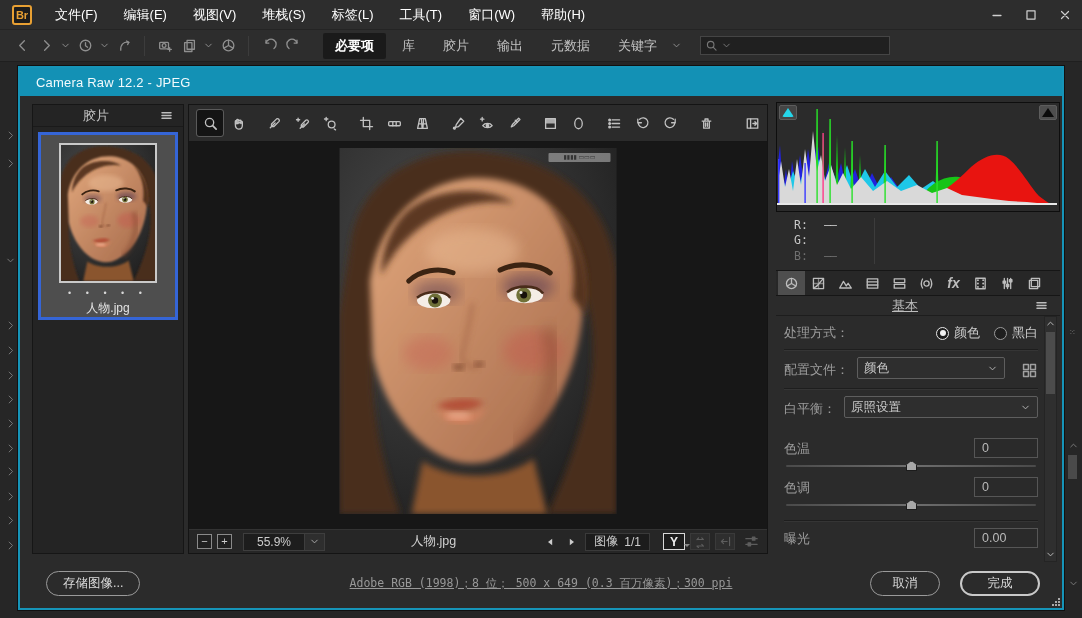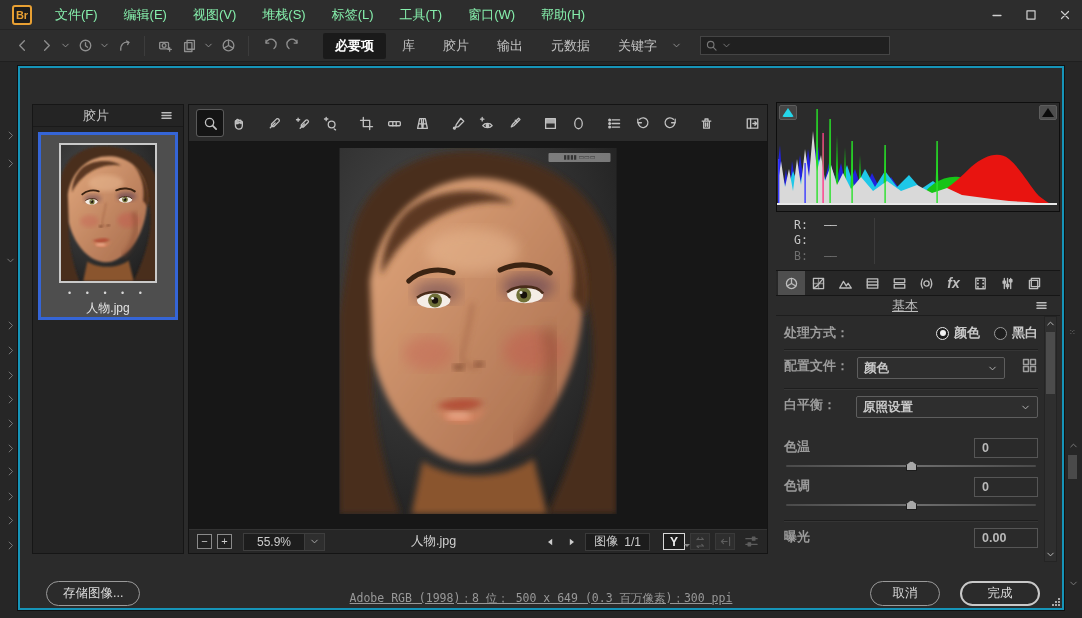--- a/index.html
+++ b/index.html
@@ -7,21 +7,21 @@
     font-family:"Liberation Sans","DejaVu Sans",sans-serif; color:#cfcfcf; font-size:12px;
     -webkit-font-smoothing:antialiased; }
   svg { display:block; }
 
   
   #menubar { position:absolute; left:0; top:0; width:1082px; height:30px; background:#2d2d2d;
     display:flex; align-items:center; border-bottom:1px solid #242424;}
   #br-logo { width:20px; height:20px; margin:0 10px 0 12px; border:2px solid #e8a033; border-radius:3px;
     color:#e8a033; font-weight:bold; font-size:11px; display:flex; align-items:center; justify-content:center;
     background:#1d1d1d;}
-  .menu-item { padding:4px 13px; color:#86efac; font-size:13px; }
+  .menu-item { padding:4px 13px; color:#ffffff; font-size:13px; }
   #win-controls { margin-left:auto; display:flex; align-items:center; height:30px; }
   .win-btn { width:34px; height:26px; display:flex; align-items:center; justify-content:center; color:#cfcfcf; }
   #toolbar { position:absolute; left:0; top:30px; width:1082px; height:32px; background:#2d2d2d;
     display:flex; align-items:center; border-bottom:1px solid #1f1f1f; }
   .tb-ico { width:24px; height:22px; display:flex; align-items:center; justify-content:center; color:#8f8f8f; }
   .tb-ico.sm { width:15px; }
   .tb-sep { width:1px; height:20px; background:#3c3c3c; margin:0 8px; }
   #ws-tabs { display:flex; align-items:center; margin-left:18px; gap:4px; }
   .ws-tab { padding:4px 12px; font-size:13px; color:#c3c3c3; border-radius:2px; }
   .ws-tab.active { background:#1a1a1a; color:#fff; font-weight:bold; }
@@ -107,21 +107,21 @@
   #rgb-sep { width:1px; background:#3c3c3c; margin-left:14px; height:46px;}
   #panel-tabs { height:26px; margin-top:4px; background:#272727; border-top:1px solid #161616;
     border-bottom:1px solid #161616; display:flex; align-items:stretch; padding-left:2px;}
   .ptab { width:27px; display:flex; align-items:center; justify-content:center; color:#bdbdbd; }
   .ptab.active { background:#4e4e4e; }
   .ptab .fx { font-style:italic; font-size:14px; font-weight:bold; color:#bdbdbd;}
   #sect-head { height:20px; display:flex; align-items:center; border-bottom:1px solid #1d1d1d;}
   #sect-title { flex:1; text-align:center; color:#bdbdbd; font-size:13px;text-decoration:underline;}
   #sect-menu { width:26px; color:#bdbdbd;}
   #panel-body { position:relative; height:244px; padding:4px 22px 0 8px; }
-  .prow { display:flex; align-items:flex-start;font-weight:bold; }
+  .prow { display:flex; align-items:flex-end; }
   .plabel { color:#9c9c9c; font-size:13px; }
   .radio { width:13px; height:13px; border-radius:50%; border:1px solid #9a9a9a; margin-right:5px;
     display:inline-flex; align-items:center; justify-content:center; background:#1e1e1e;}
   .radio.sel { border-color:#e8e8e8; }
   .radio.sel:after { content:""; width:6px; height:6px; border-radius:50%; background:#f2f2f2; }
   .rlabel { color:#c9c9c9; font-size:13px; }
   .select { height:22px; background:#2e2e2e; border:1px solid #5e5e5e; border-radius:2px; color:#c9c9c9;
     display:flex; align-items:center; padding:0 6px; font-size:12.5px; }
   .select .sel-chev { margin-left:auto; color:#b5b5b5; }
   .num-box { width:64px; height:20px; background:#2a2a2a; border:1px solid #565656; color:#b9b9b9;
@@ -134,21 +134,21 @@
     clip-path:polygon(50% 0,100% 42%,100% 100%,0 100%,0 42%); }
   .hline { border:0; border-top:1px solid #1e1e1e; box-shadow:0 1px 0 #353535; margin:7px 0; }
   .linky { color:#ababab; text-decoration:underline; font-size:12.5px; }
   #pscroll { position:absolute; right:3px; top:0; bottom:-2px; width:13px; background:#2f2f2f;
     border:1px solid #242424; display:flex; flex-direction:column; align-items:center;}
   #pscroll .chev { color:#b9b9b9; height:13px; display:flex; align-items:center;}
   #pscroll .thumbv { width:9px; height:62px; background:#4c4c4c; margin-top:2px;}
   #pscroll .chev.dn { margin-top:auto; }
 
   
-  #acr-footer { position:absolute; left:0; right:0; top:492px; height:46px; display:flex; align-items:flex-end; }
+  #acr-footer { position:absolute; left:0; right:0; top:492px; height:46px; display:flex; align-items:center; }
   .pill { height:25px; border:1px solid #9a9a9a; border-radius:13px; background:transparent; color:#dcdcdc;
     font-size:12.5px; padding:0 16px; display:flex; align-items:center; }
   #save-btn { margin-left:26px; }
   #acr-info { position:absolute; left:50%; transform:translateX(-50%); color:#989898; font-size:11.5px;
     text-decoration:underline; font-family:"DejaVu Sans Mono","Liberation Mono",monospace; white-space:nowrap;}
   #cancel-btn { margin-left:auto; width:70px; justify-content:center;}
   #done-btn { margin-left:20px; margin-right:22px; width:80px; justify-content:center; border-width:2px; border-color:#c9c9c9;}
   #resize-grip { position:absolute; right:2px; bottom:2px; width:10px; height:10px;
     background:
       linear-gradient(#aaa,#aaa) 8px 8px/2px 2px no-repeat,
@@ -328,20 +328,21 @@
 <div id="right-rail-grip">⁙</div>
 <div class="rail-chev" style="left:1068px;top:440px"><span><svg viewBox="0 0 16 16" width="11" height="11" fill="none" stroke="currentColor" stroke-width="1.4" stroke-linecap="round" stroke-linejoin="round">
         <path d="M4 10l4-4 4 4"></path>
       </svg></span></div>
 <div id="right-rail-thumb"></div>
 <div class="rail-chev" style="left:1068px;top:578px"><span><svg viewBox="0 0 16 16" width="11" height="11" fill="none" stroke="currentColor" stroke-width="1.4" stroke-linecap="round" stroke-linejoin="round">
         <path d="M4 6l4 4 4-4"></path>
       </svg></span></div>
 
 <div id="acr">
+  <div id="acr-title">Camera Raw 12.2 -  JPEG</div>
 
   <div id="filmstrip">
     <div id="filmstrip-head">
       <div id="filmstrip-title">胶片</div>
       <div id="filmstrip-menu"><span><svg viewBox="0 0 16 16" width="15" height="15" fill="none" stroke="currentColor" stroke-width="1.4" stroke-linecap="round" stroke-linejoin="round">
               <path d="M3.2 5h9.6M3.2 8h9.6M3.2 11h9.6" stroke-width="1.6"></path>
             </svg></span></div>
     </div>
     <div id="thumb-sel">
       <div id="thumb-img">
@@ -763,21 +764,21 @@
               <rect x="2.4" y="2.4" width="4.6" height="4.6"></rect>
               <rect x="9" y="2.4" width="4.6" height="4.6"></rect>
               <rect x="2.4" y="9" width="4.6" height="4.6"></rect>
               <rect x="9" y="9" width="4.6" height="4.6"></rect>
             </svg>
           </span>
       </div>
       <hr class="hline" style="margin-top:9px">
       <div class="prow" style="margin-top:2px">
         <span class="plabel">白平衡：</span>
-        <span class="select" style="flex:1;margin-left:20px">
+        <span class="select" style="flex:1;margin-left:8px">
           <span>原照设置</span>
           <span class="sel-chev">
               <svg viewBox="0 0 16 16" width="11" height="11" fill="none" stroke="currentColor" stroke-width="1.4" stroke-linecap="round" stroke-linejoin="round">
                 <path d="M4 6l4 4 4-4"></path>
               </svg>
             </span>
         </span>
       </div>
       <div class="prow" style="margin-top:20px">
         <span class="plabel">色温</span>

